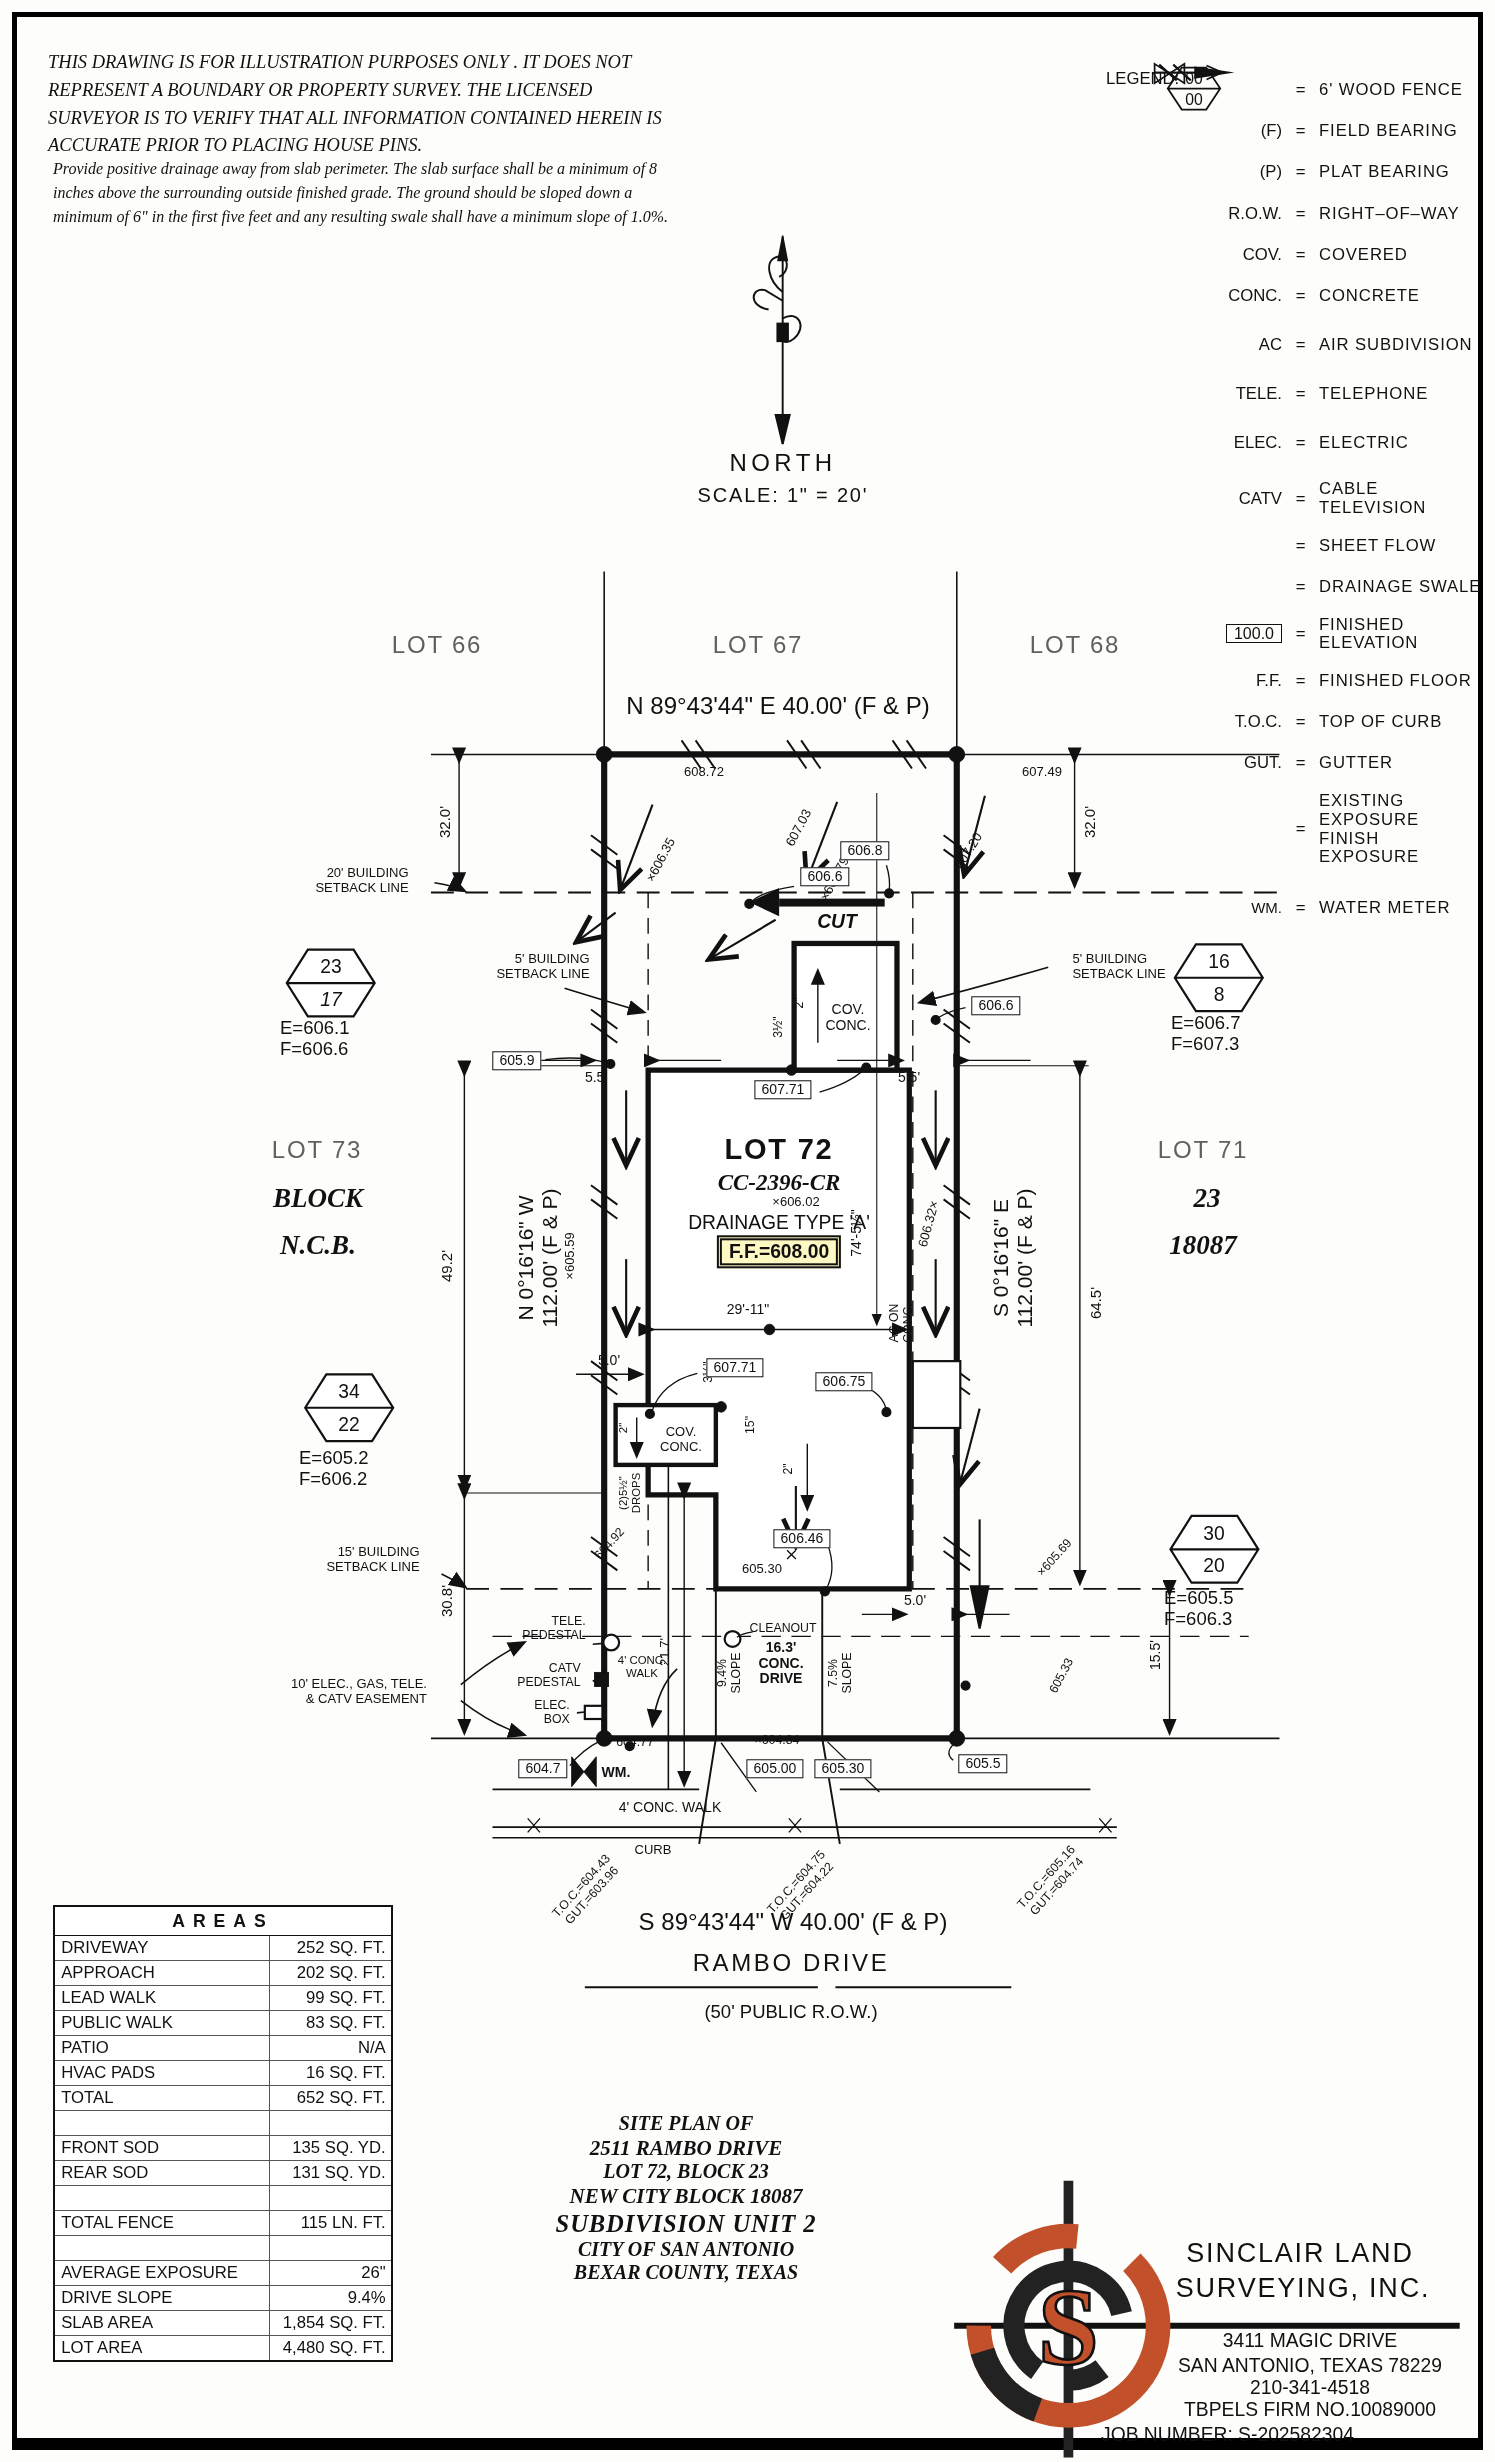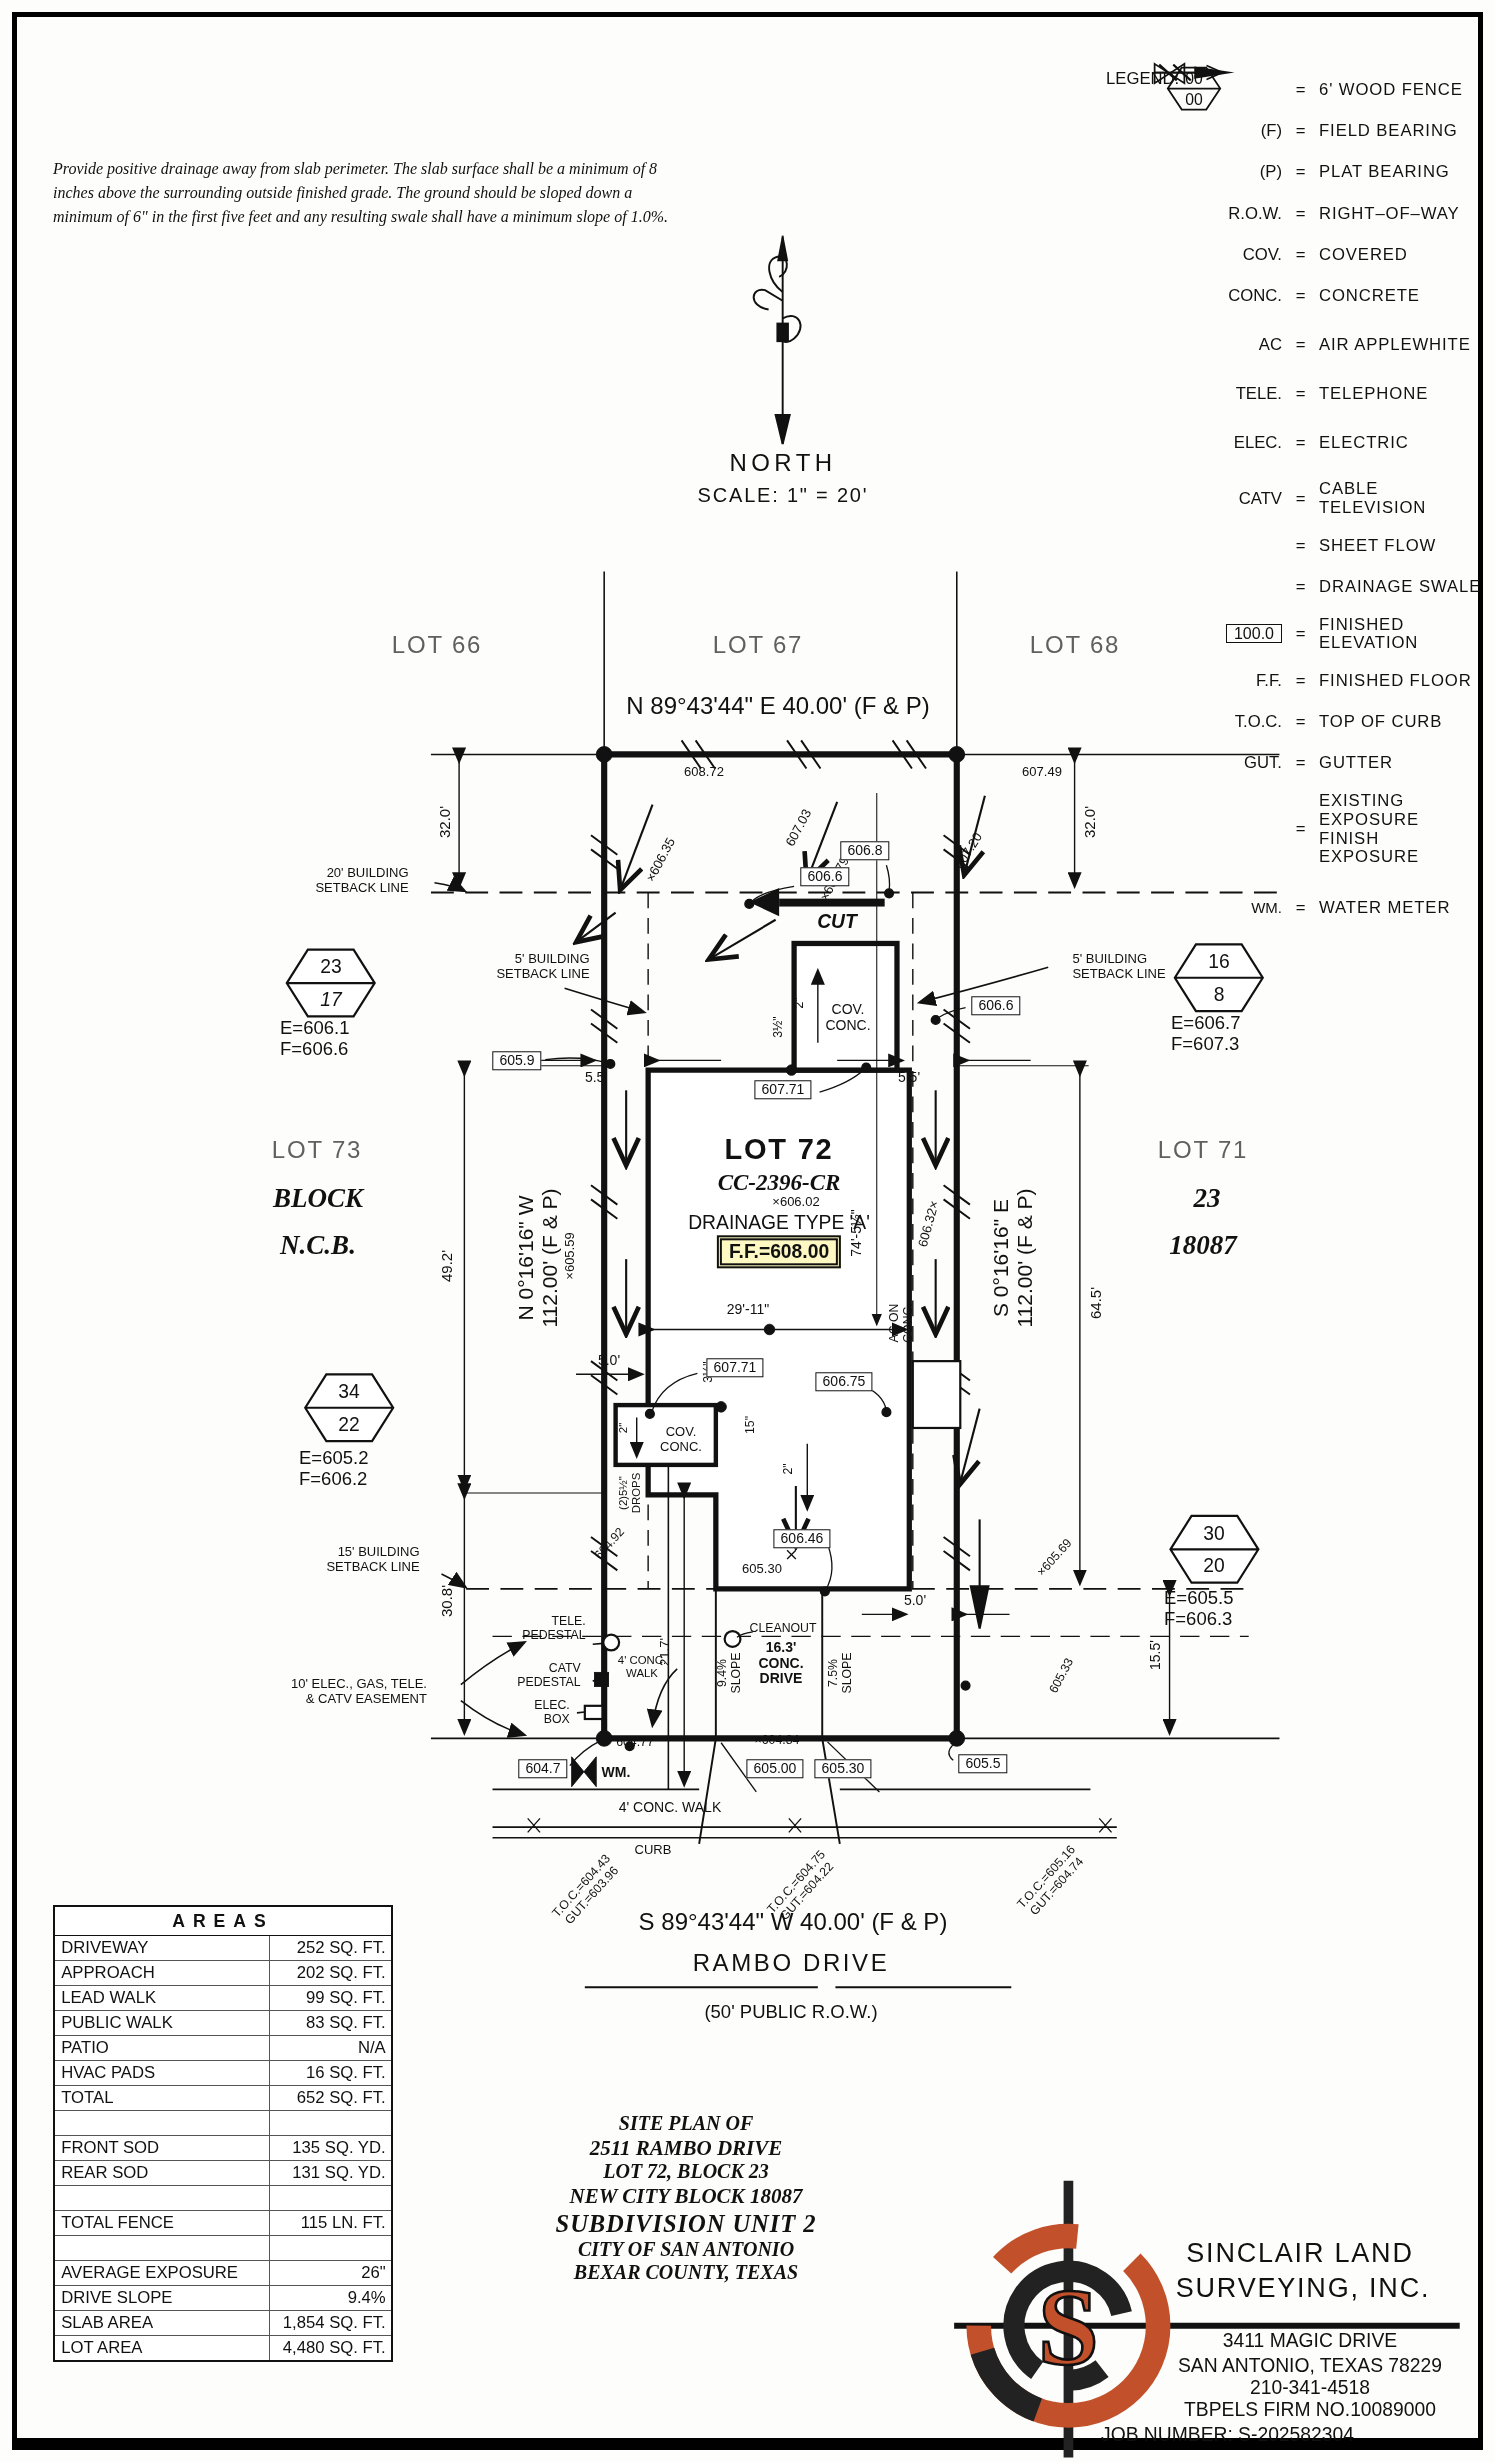--- a/index.html
+++ b/index.html
@@ -203,36 +203,37 @@
   <g>
     <line x1="1215" y1="2480" x2="1215" y2="2795" stroke="#222" stroke-width="11"></line>
     <line x1="1085" y1="2645" x2="1660" y2="2645" stroke="#111" stroke-width="7"></line>
     <circle cx="1215" cy="2645" r="102" fill="none" stroke="#c2512b" stroke-width="28" stroke-dasharray="400 75 95 71" transform="rotate(-45 1215 2645)"></circle>
     <circle cx="1215" cy="2645" r="102" fill="none" stroke="#222" stroke-width="28" stroke-dasharray="95 546" transform="rotate(110 1215 2645)"></circle>
     <circle cx="1215" cy="2645" r="62" fill="none" stroke="#222" stroke-width="24" stroke-dasharray="240 70 40 39" transform="rotate(125 1215 2645)"></circle>
     <text x="1215" y="2688" font-family="Liberation Serif, serif" font-weight="bold" font-size="125" fill="#c2512b" stroke="#111" stroke-width="3" text-anchor="middle">S</text>
   </g>
 </svg>
 
+<div class="lb disc" style="left:48px;top:49px;width:638px;font-size:18.5px;">THIS DRAWING IS FOR ILLUSTRATION PURPOSES ONLY . IT DOES NOT REPRESENT A BOUNDARY OR PROPERTY SURVEY. THE LICENSED SURVEYOR IS TO VERIFY THAT ALL INFORMATION CONTAINED HEREIN IS ACCURATE PRIOR TO PLACING HOUSE PINS.</div>
 <div class="lb disc" style="left:53px;top:157px;width:633px;font-size:16px;">Provide positive drainage away from slab perimeter. The slab surface shall be a minimum of 8 inches above the surrounding outside finished grade. The ground should be sloped down a minimum of 6" in the first five feet and any resulting swale shall have a minimum slope of 1.0%.</div>
 
 <div class="lb" style="left:1106px;top:70px;font-size:16.7px;">LEGEND:</div>
 <div class="lb" style="left:1152px;top:62px;width:330px;">
   <div class="lgrow">
     <span class="lgsym"><svg width="46" height="21" viewBox="0 0 52 24">
             <path d="M8,3 L28,21 M24,3 L44,21" stroke="#111" stroke-width="2.4" fill="none"></path>
           </svg></span>
     <span class="lgeq">=</span>
     <span class="lgdef">6' WOOD FENCE</span></div>
   <div class="lgrow"><span class="lgsym">(F)</span><span class="lgeq">=</span><span class="lgdef">FIELD BEARING</span></div>
   <div class="lgrow"><span class="lgsym">(P)</span><span class="lgeq">=</span><span class="lgdef">PLAT BEARING</span></div>
   <div class="lgrow"><span class="lgsym">R.O.W.</span><span class="lgeq">=</span><span class="lgdef">RIGHT–OF–WAY</span></div>
   <div class="lgrow"><span class="lgsym">COV.</span><span class="lgeq">=</span><span class="lgdef">COVERED</span></div>
   <div class="lgrow"><span class="lgsym">CONC.</span><span class="lgeq">=</span><span class="lgdef">CONCRETE</span></div>
-  <div class="lgrow mt8"><span class="lgsym">AC</span><span class="lgeq">=</span><span class="lgdef">AIR APPLEWHITE</span></div>
+  <div class="lgrow mt8"><span class="lgsym">AC</span><span class="lgeq">=</span><span class="lgdef">AIR SUBDIVISION</span></div>
   <div class="lgrow mt8"><span class="lgsym">TELE.</span><span class="lgeq">=</span><span class="lgdef">TELEPHONE</span></div>
   <div class="lgrow mt8"><span class="lgsym">ELEC.</span><span class="lgeq">=</span><span class="lgdef">ELECTRIC</span></div>
   <div class="lgrow mt8"><span class="lgsym">CATV</span><span class="lgeq">=</span><span class="lgdef">CABLE TELEVISION</span></div>
   <div class="lgrow"><span class="lgsym"><svg width="88" height="21" viewBox="0 0 100 24">
             <path d="M2,12 H78 M62,4 L80,12 L62,20" stroke="#111" stroke-width="2" fill="none"></path>
           </svg></span><span class="lgeq">=</span><span class="lgdef">SHEET FLOW</span></div>
   <div class="lgrow"><span class="lgsym"><svg width="88" height="21" viewBox="0 0 100 24">
             <path d="M2,12 H52" stroke="#111" stroke-width="2"></path>
             <polygon points="48,5 94,12 48,19" fill="#111"></polygon>
           </svg></span><span class="lgeq">=</span><span class="lgdef">DRAINAGE SWALE</span></div>

